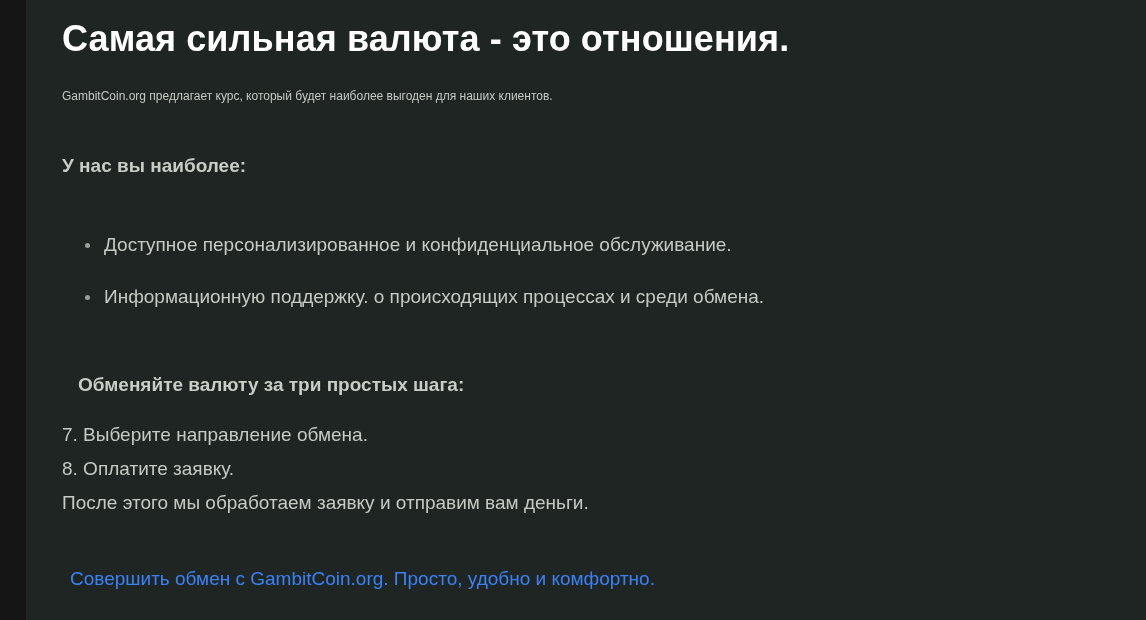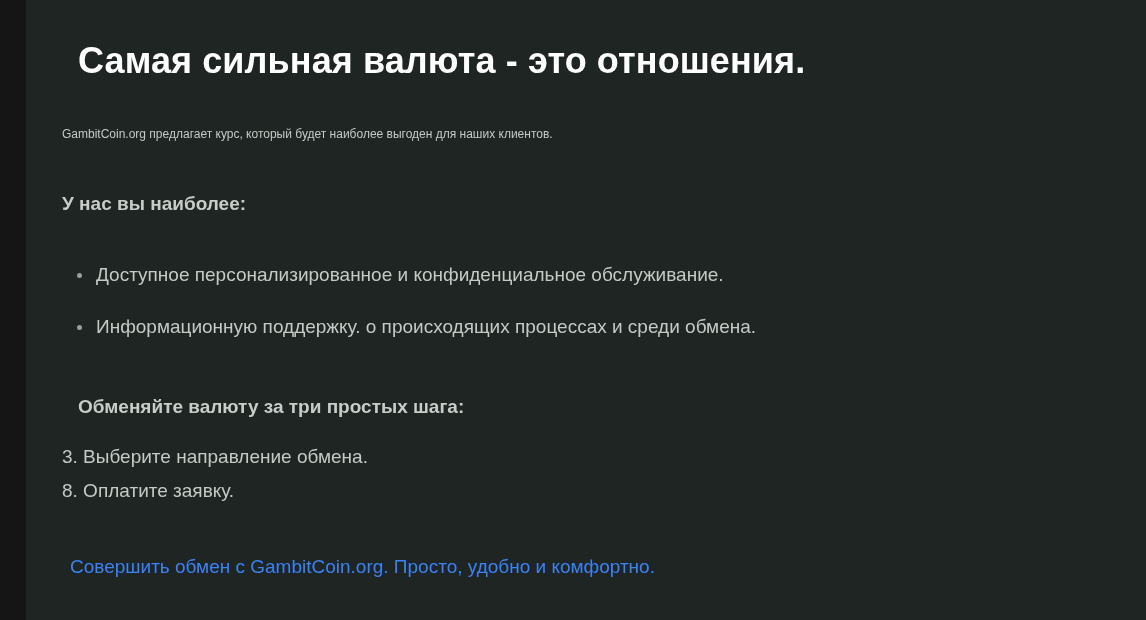--- a/index.html
+++ b/index.html
@@ -32,22 +32,22 @@
   .content {
     position: absolute;
     left: 26px;
     top: 0;
     width: 1120px;
     height: 620px;
     box-sizing: border-box;
     padding: 0 0 0 36px;
   }
   .page-title {
-    margin: 16px;
-    padding-top: 23px;
+    margin: 0;
+    padding-top: 17px;
     font-size: 36px;
     line-height: 44px;
     font-weight: bold;
     color: #ffffff;
     letter-spacing: 0.1px;
   }
   .intro-paragraph {
     margin: 0;
     padding-top: 22px;
     font-size: 12px;
@@ -56,21 +56,21 @@
   }
   .benefits-heading {
     margin: 0;
     padding-top: 44px;
     font-size: 19px;
     line-height: 26px;
     font-weight: bold;
     color: #c9cdc8;
   }
   .benefits-list {
-    margin: 8px;
+    margin: 16px;
     padding: 37px 0 0 0;
     list-style: none;
   }
   .benefits-list li {
     position: relative;
     margin: 0 0 26px 0;
     padding-left: 26px;
     font-size: 19px;
     line-height: 26px;
     color: #c6cac5;
@@ -143,21 +143,22 @@
       </li>
       <li>
         <span class="bullet"></span>
         <span>Информационную поддержку. о происходящих процессах и среди обмена.</span>
       </li>
     </ul>
 
     <div class="steps-block">
       <p class="steps-heading">Обменяйте валюту за три простых шага:</p>
       <ol class="steps-list">
-        <li>3. Выберите направление обмена.</li>
+        <li>7. Выберите направление обмена.</li>
         <li>8. Оплатите заявку.</li>
       </ol>
+      <p class="steps-outro">После этого мы обработаем заявку и отправим вам деньги.</p>
     </div>
 
     <p class="closing-paragraph">Совершить обмен с GambitCoin.org. Просто, удобно и комфортно.</p>
 
   </div>
 </div>
 
 </body></html>

